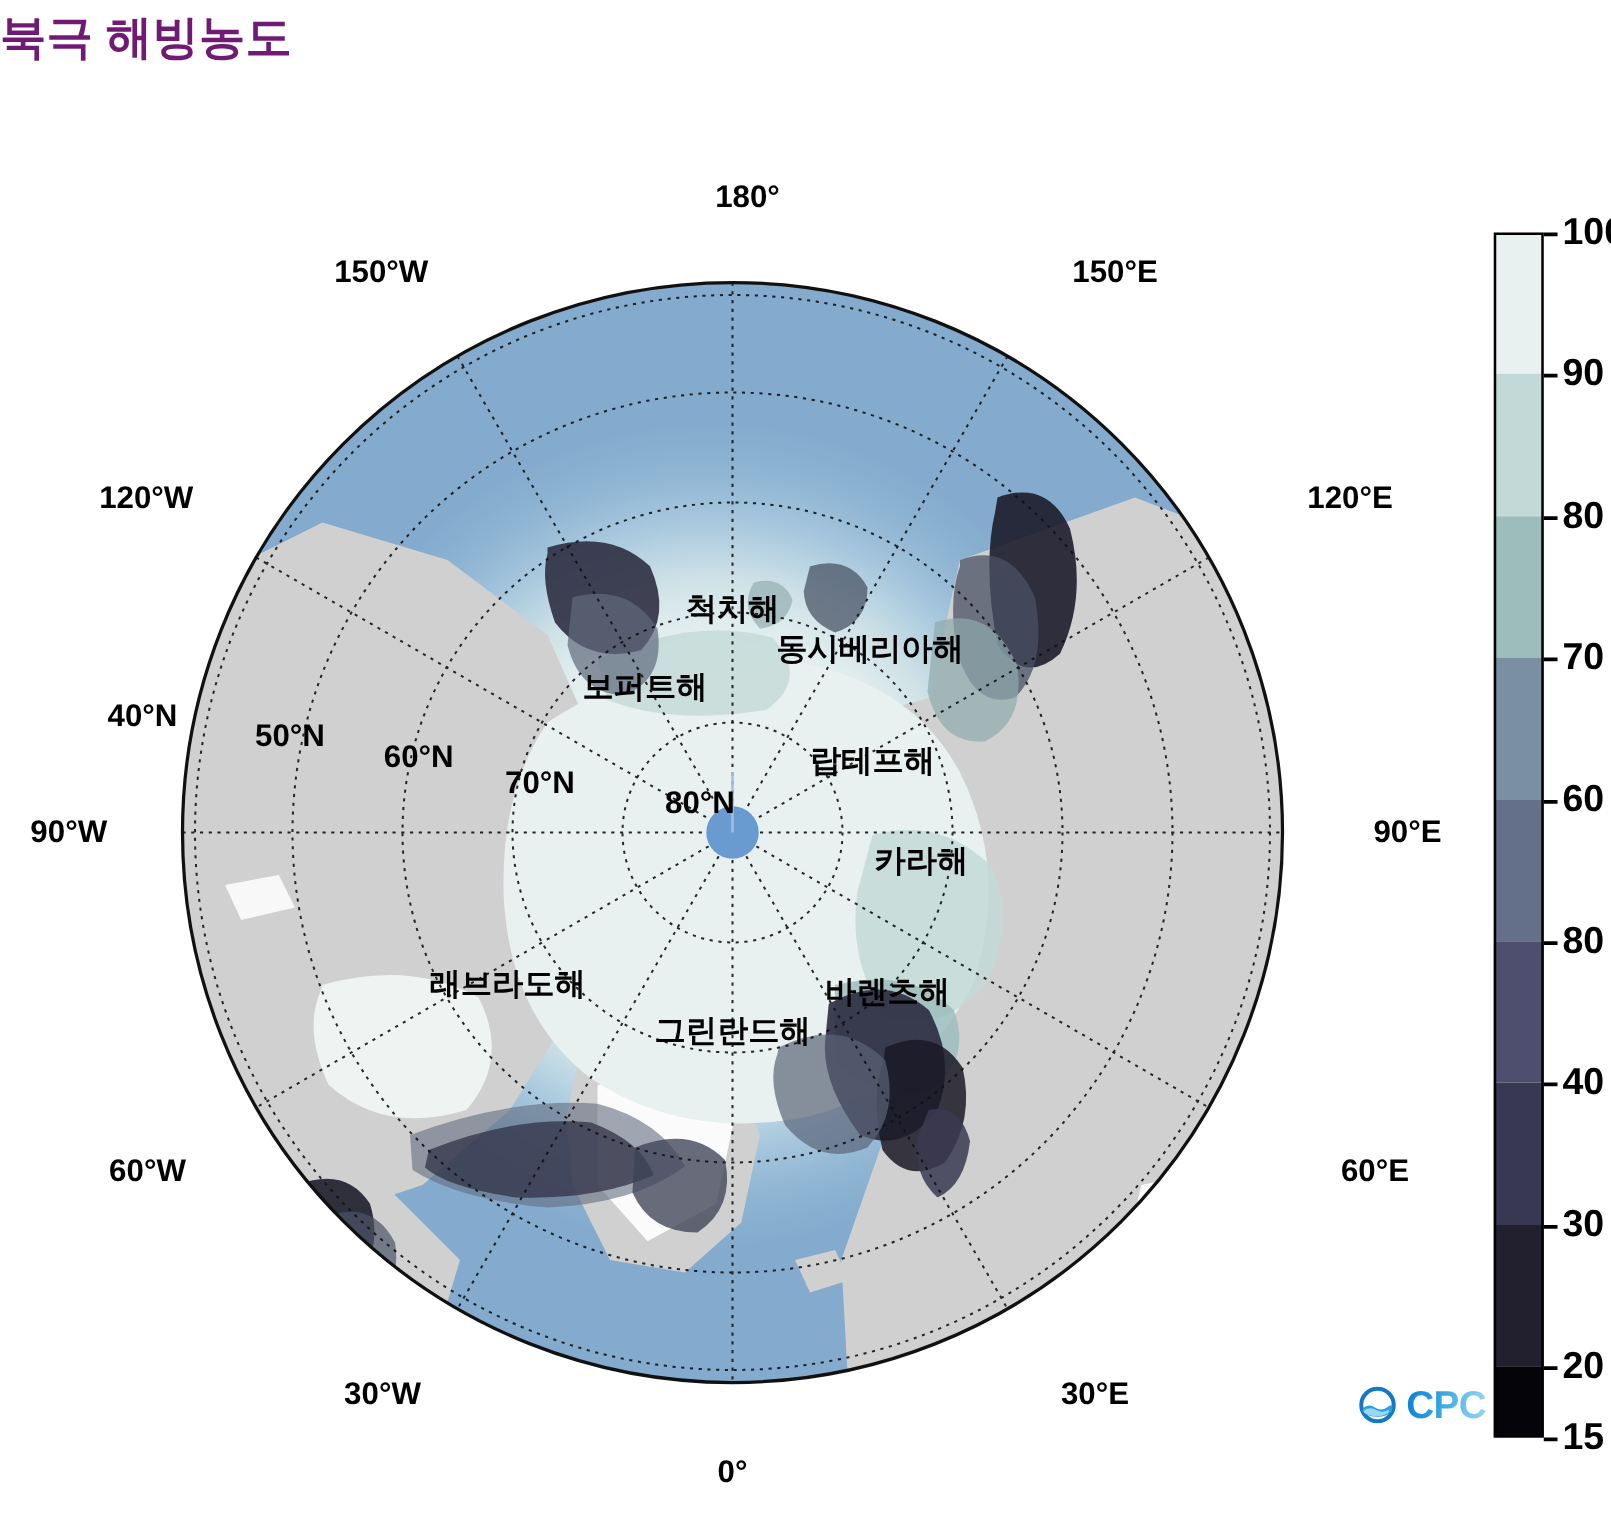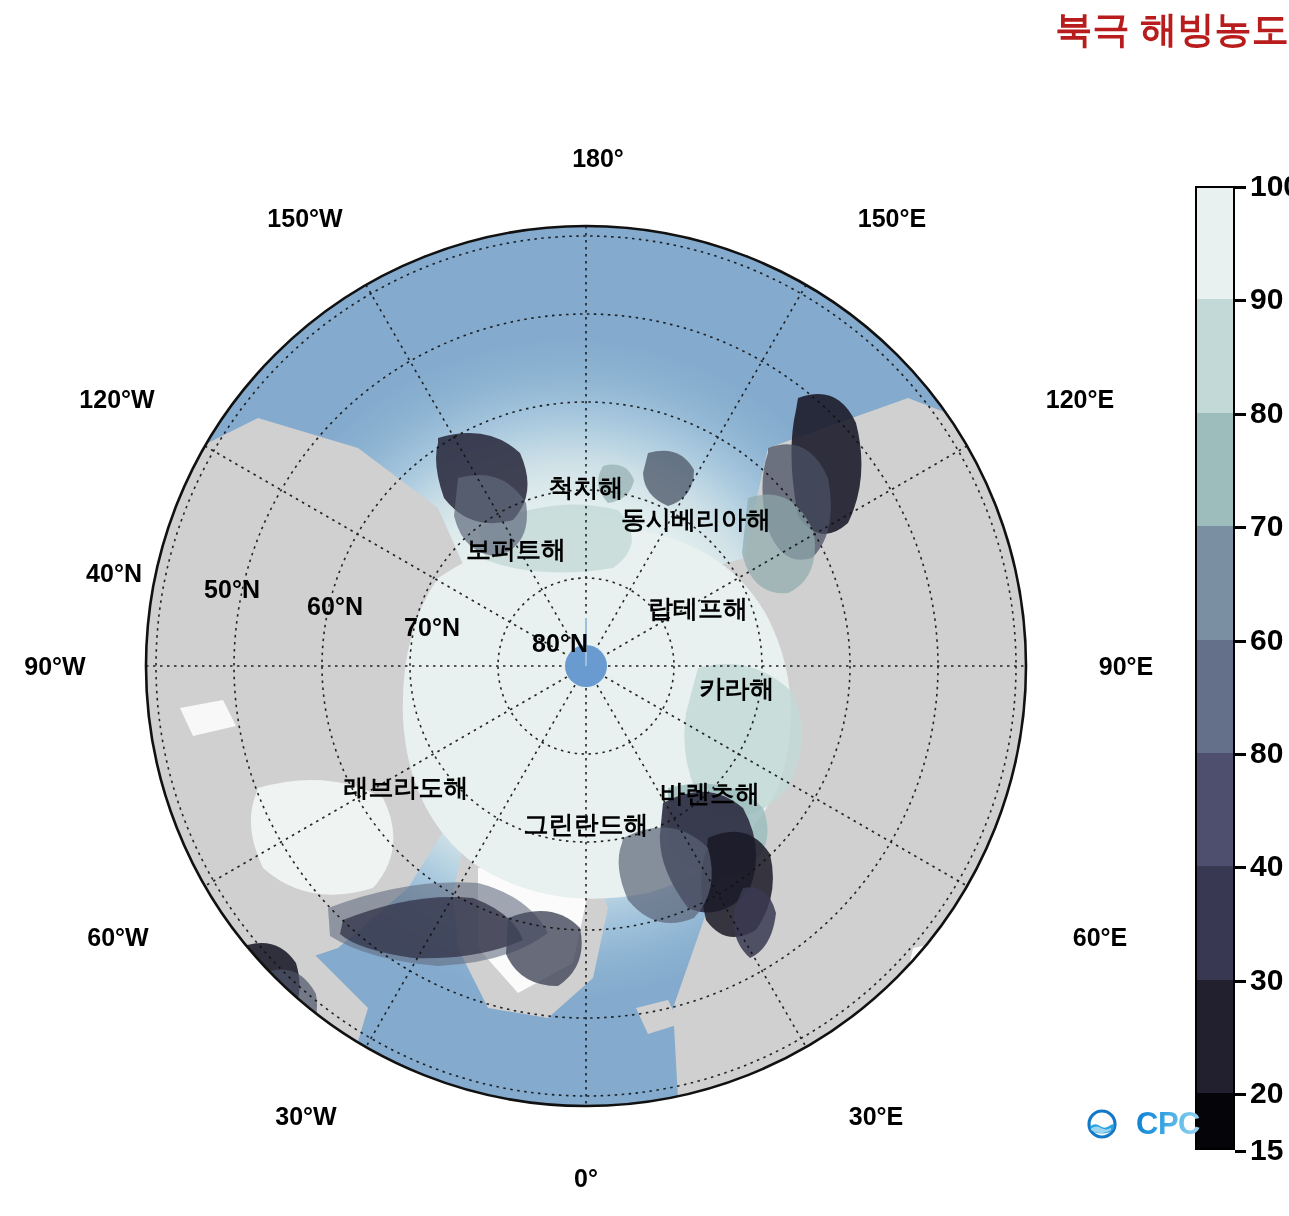--- a/index.html
+++ b/index.html
@@ -6,21 +6,21 @@
   body{
     width:1289px;height:1216px;background:#ffffff;
     font-family:"Liberation Sans","DejaVu Sans",sans-serif;
     overflow:hidden;position:relative;
   }
   #root{position:absolute;inset:0;}
 
   
   .title-block{
     position:absolute;left:0;top:6px;width:1289px;
-    text-align:right;color:#b91c1c;
+    text-align:left;color:#701a75;
     font-weight:bold;font-size:37px;line-height:1.30;
     letter-spacing:.2px;
   }
   .title-line1{display:block;}
   .title-line2{display:block;}
 
   
   .map-area{
     position:absolute;left:8px;top:148px;width:1160px;height:1068px;
   }
@@ -49,21 +49,21 @@
     border-top:3px solid #000;
   }
   .cbar-tlabel{
     position:absolute;left:55px;color:#000;font-weight:bold;font-size:30px;
     transform:translateY(-50%);white-space:nowrap;
   }
 
   
   .cpc-logo{
     position:absolute;left:1087px;top:1108px;
-    display:flex;align-items:center;gap:19px;
+    display:flex;align-items:center;gap:8px;
   }
   .cpc-text{
     font-weight:bold;font-size:31px;letter-spacing:-0.5px;
     background:linear-gradient(100deg,#0d7fd4 0%,#2f9fe0 38%,#6fc2ea 72%,#9ed6f2 100%);
     -webkit-background-clip:text;background-clip:text;color:transparent;
     line-height:1;
   }
 </style>
 </head>
 <body>

